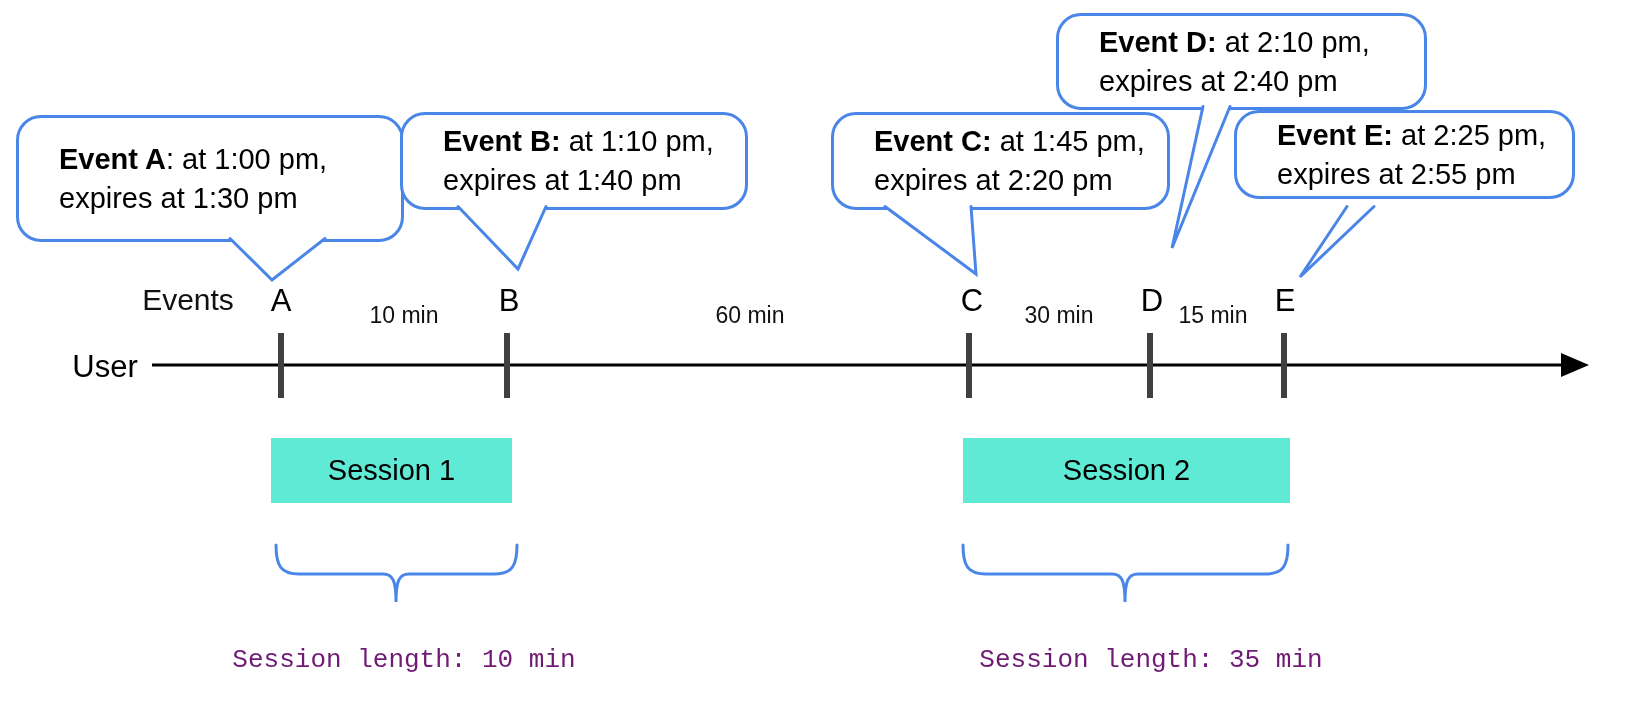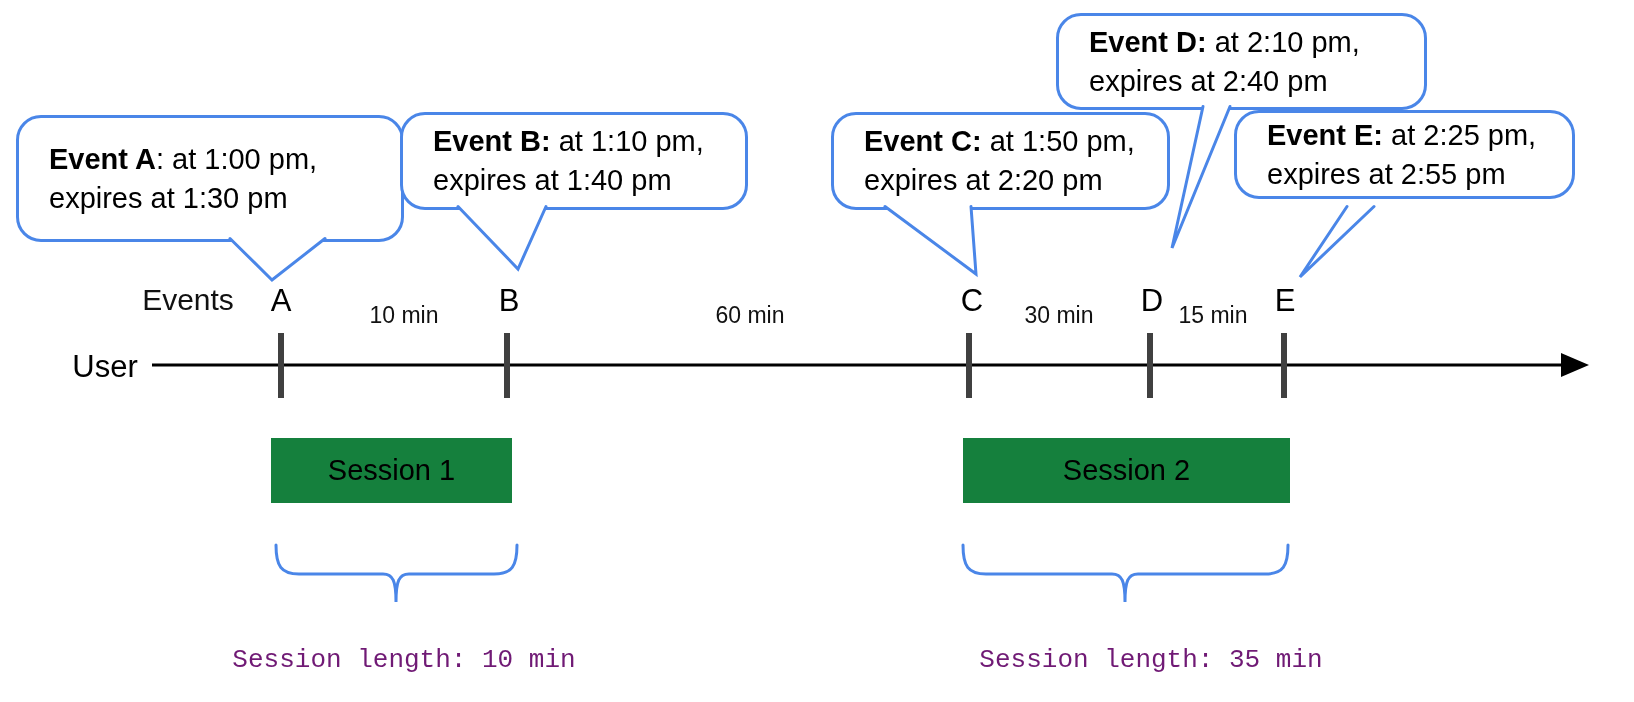--- a/index.html
+++ b/index.html
@@ -7,32 +7,32 @@
     position:relative;width:1634px;height:702px;background:#ffffff;overflow:hidden;
     font-family:"Liberation Sans","DejaVu Sans",sans-serif;color:#000;
   }
   svg.layer{position:absolute;left:0;top:0;pointer-events:none;}
   .base{z-index:0;}
   .tails{z-index:5;}
   .bubble{
     position:absolute;z-index:2;background:#ffffff;
     border:3px solid #4a86e8;border-radius:25px;
     display:flex;flex-direction:column;justify-content:center;
-    padding:0 10px 0 30px;box-sizing:border-box;
+    padding:0 10px 0 40px;box-sizing:border-box;
     font-size:29px;line-height:39px;color:#000;
   }
   .bubble .b{font-weight:bold;}
   .label{position:absolute;white-space:nowrap;}
   .center{transform:translateX(-50%);}
   .row-label{top:283px;font-size:30px;color:#111;}
   .tick-letter{top:283px;font-size:31px;color:#000;}
   .interval{top:302px;font-size:23px;color:#111;}
   .user-label{top:349px;font-size:31px;color:#000;}
   .session-box{
-    position:absolute;z-index:1;background:#15803d;top:438px;height:65px;
+    position:absolute;z-index:1;background:#5eead4;top:438px;height:65px;
     display:flex;align-items:center;justify-content:center;
     font-size:29px;color:#000;
   }
   .session-length{top:645px;font-size:26px;color:#701a75;font-family:Liberation Mono, monospace;}
 </style>
 </head>
 <body>
 
 <div class="canvas">
 
@@ -54,21 +54,21 @@
     <div><span class="b">Event A</span><span>: at 1:00 pm,</span></div>
     <div>expires at 1:30 pm</div>
   </div>
 
   <div class="bubble" style="left:400px;top:112px;width:348px;height:98px;">
     <div><span class="b">Event B:</span><span> at 1:10 pm,</span></div>
     <div>expires at 1:40 pm</div>
   </div>
 
   <div class="bubble" style="left:831px;top:112px;width:339px;height:98px;">
-    <div><span class="b">Event C:</span><span> at 1:50 pm,</span></div>
+    <div><span class="b">Event C:</span><span> at 1:45 pm,</span></div>
     <div>expires at 2:20 pm</div>
   </div>
 
   <div class="bubble" style="left:1056px;top:13px;width:371px;height:97px;">
     <div><span class="b">Event D:</span><span> at 2:10 pm,</span></div>
     <div>expires at 2:40 pm</div>
   </div>
 
   <div class="bubble" style="left:1234px;top:110px;width:341px;height:89px;">
     <div><span class="b">Event E:</span><span> at 2:25 pm,</span></div>

